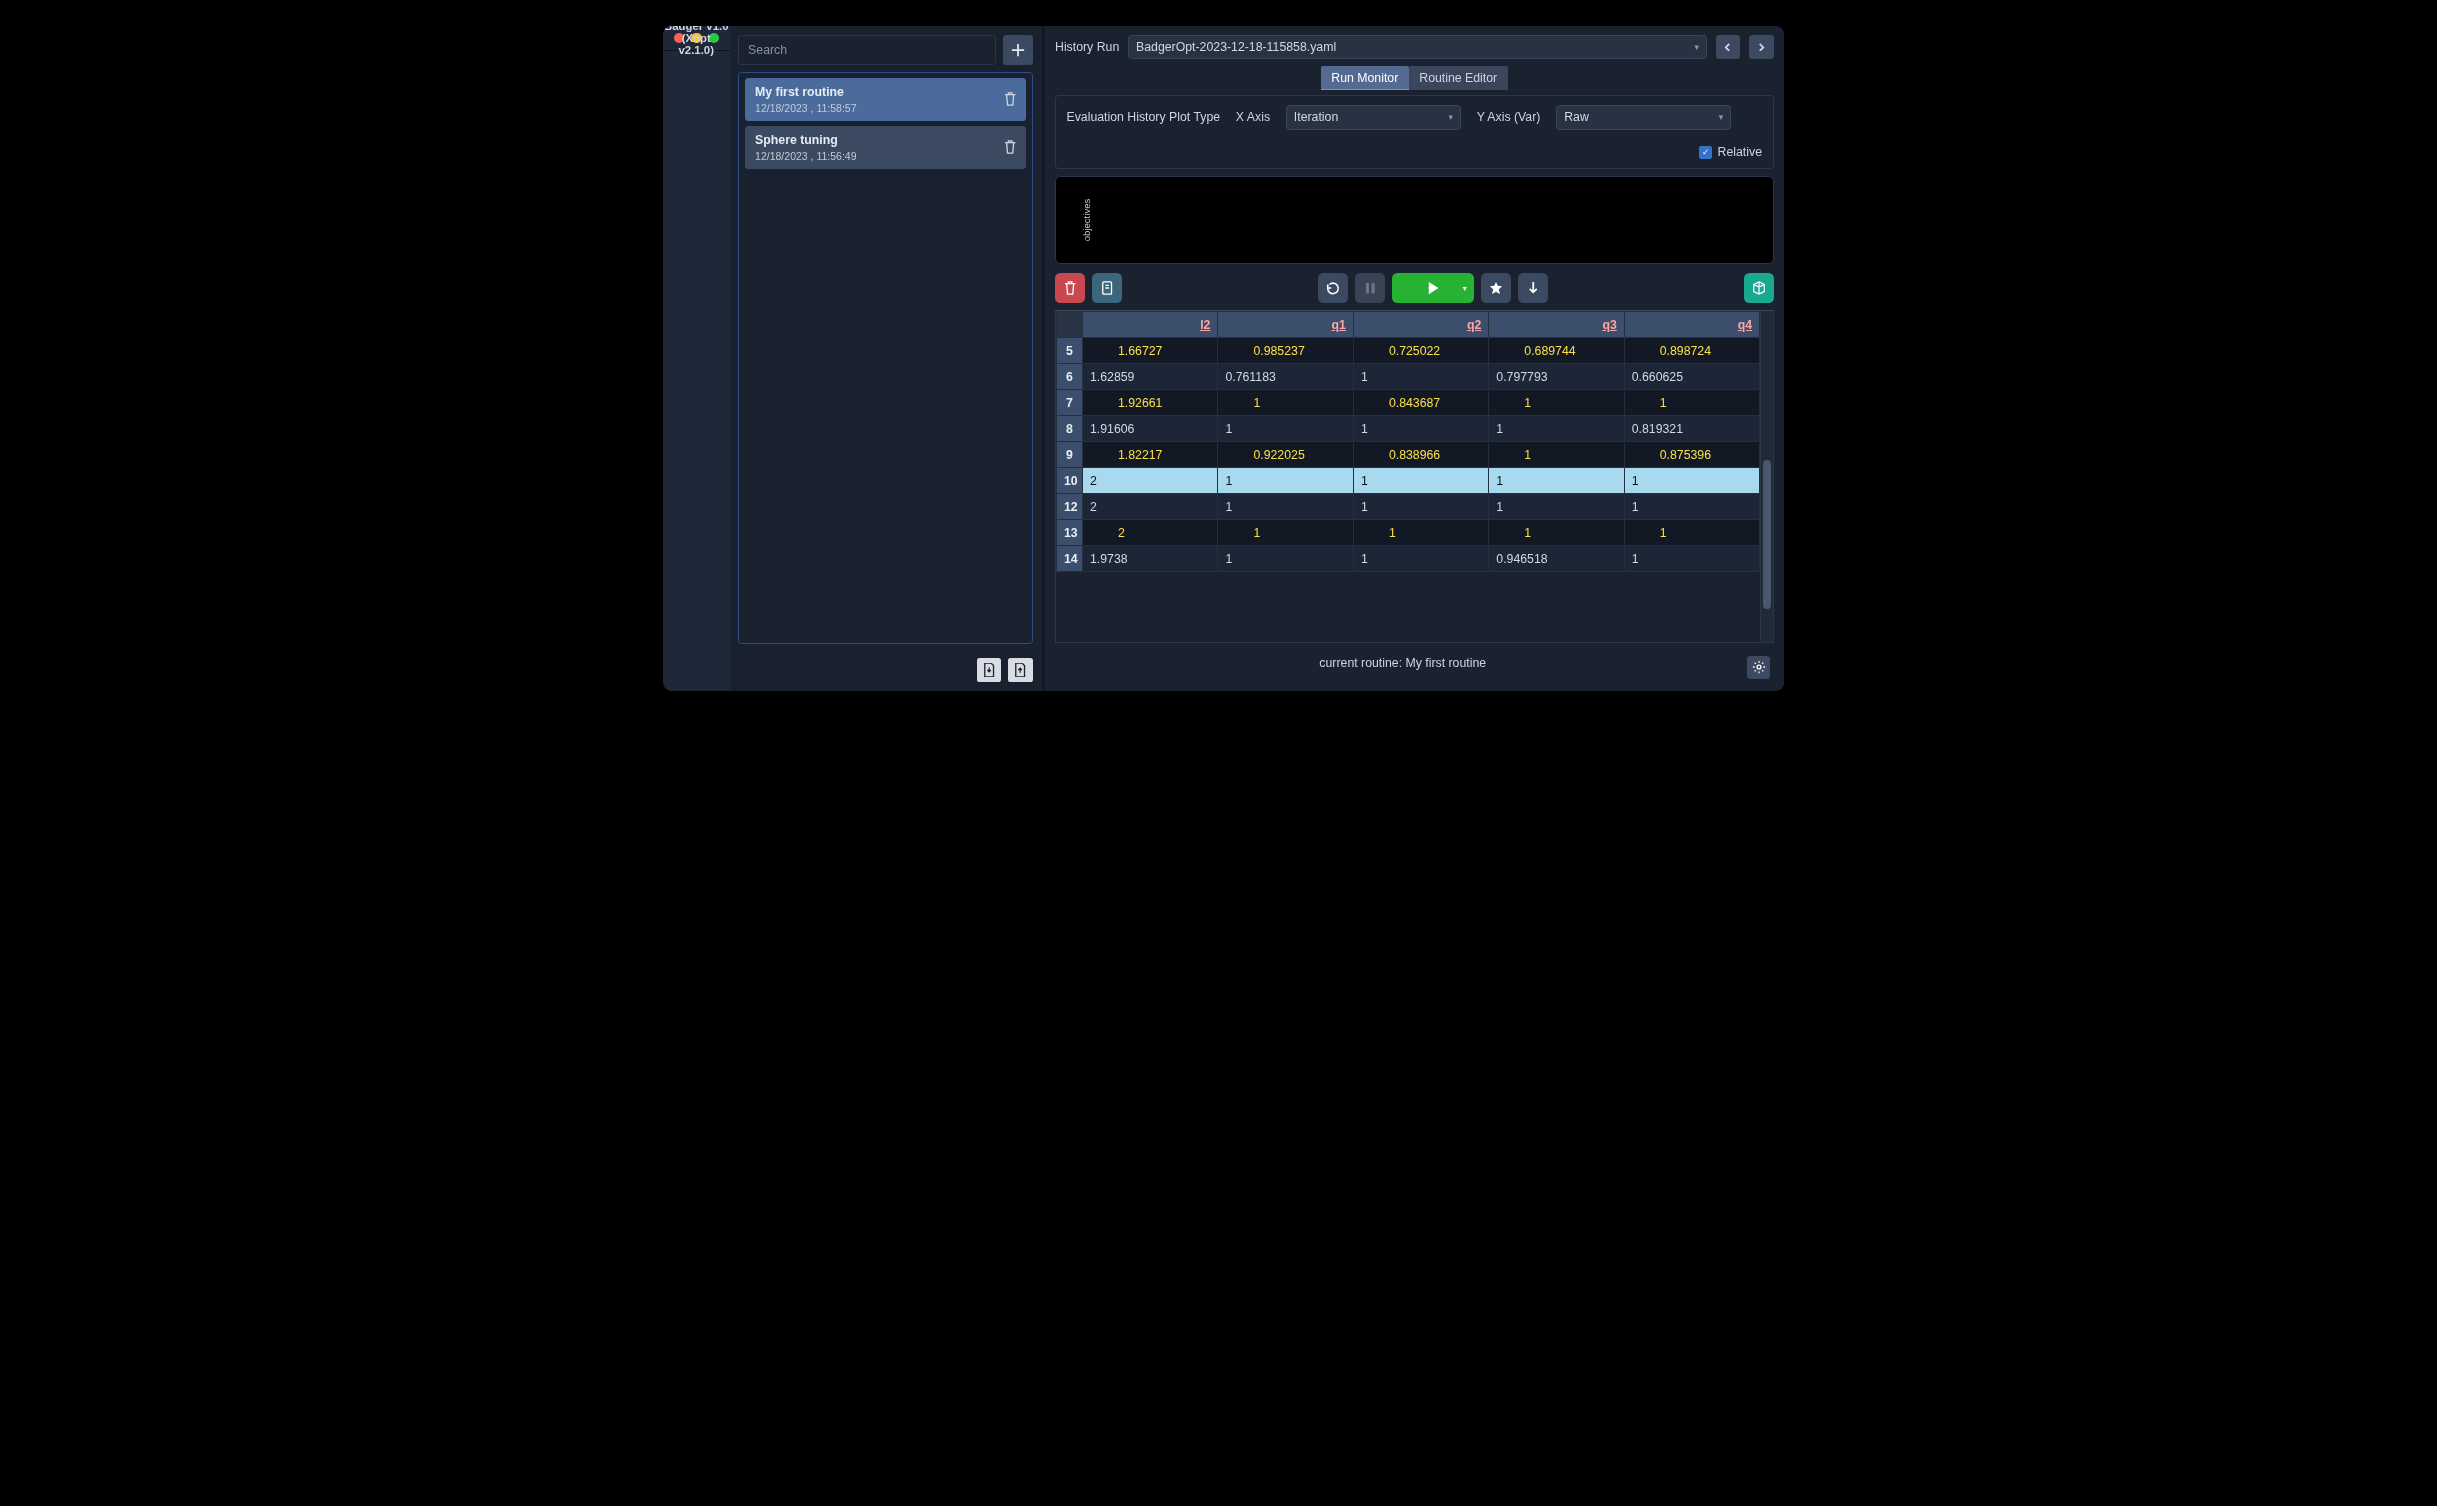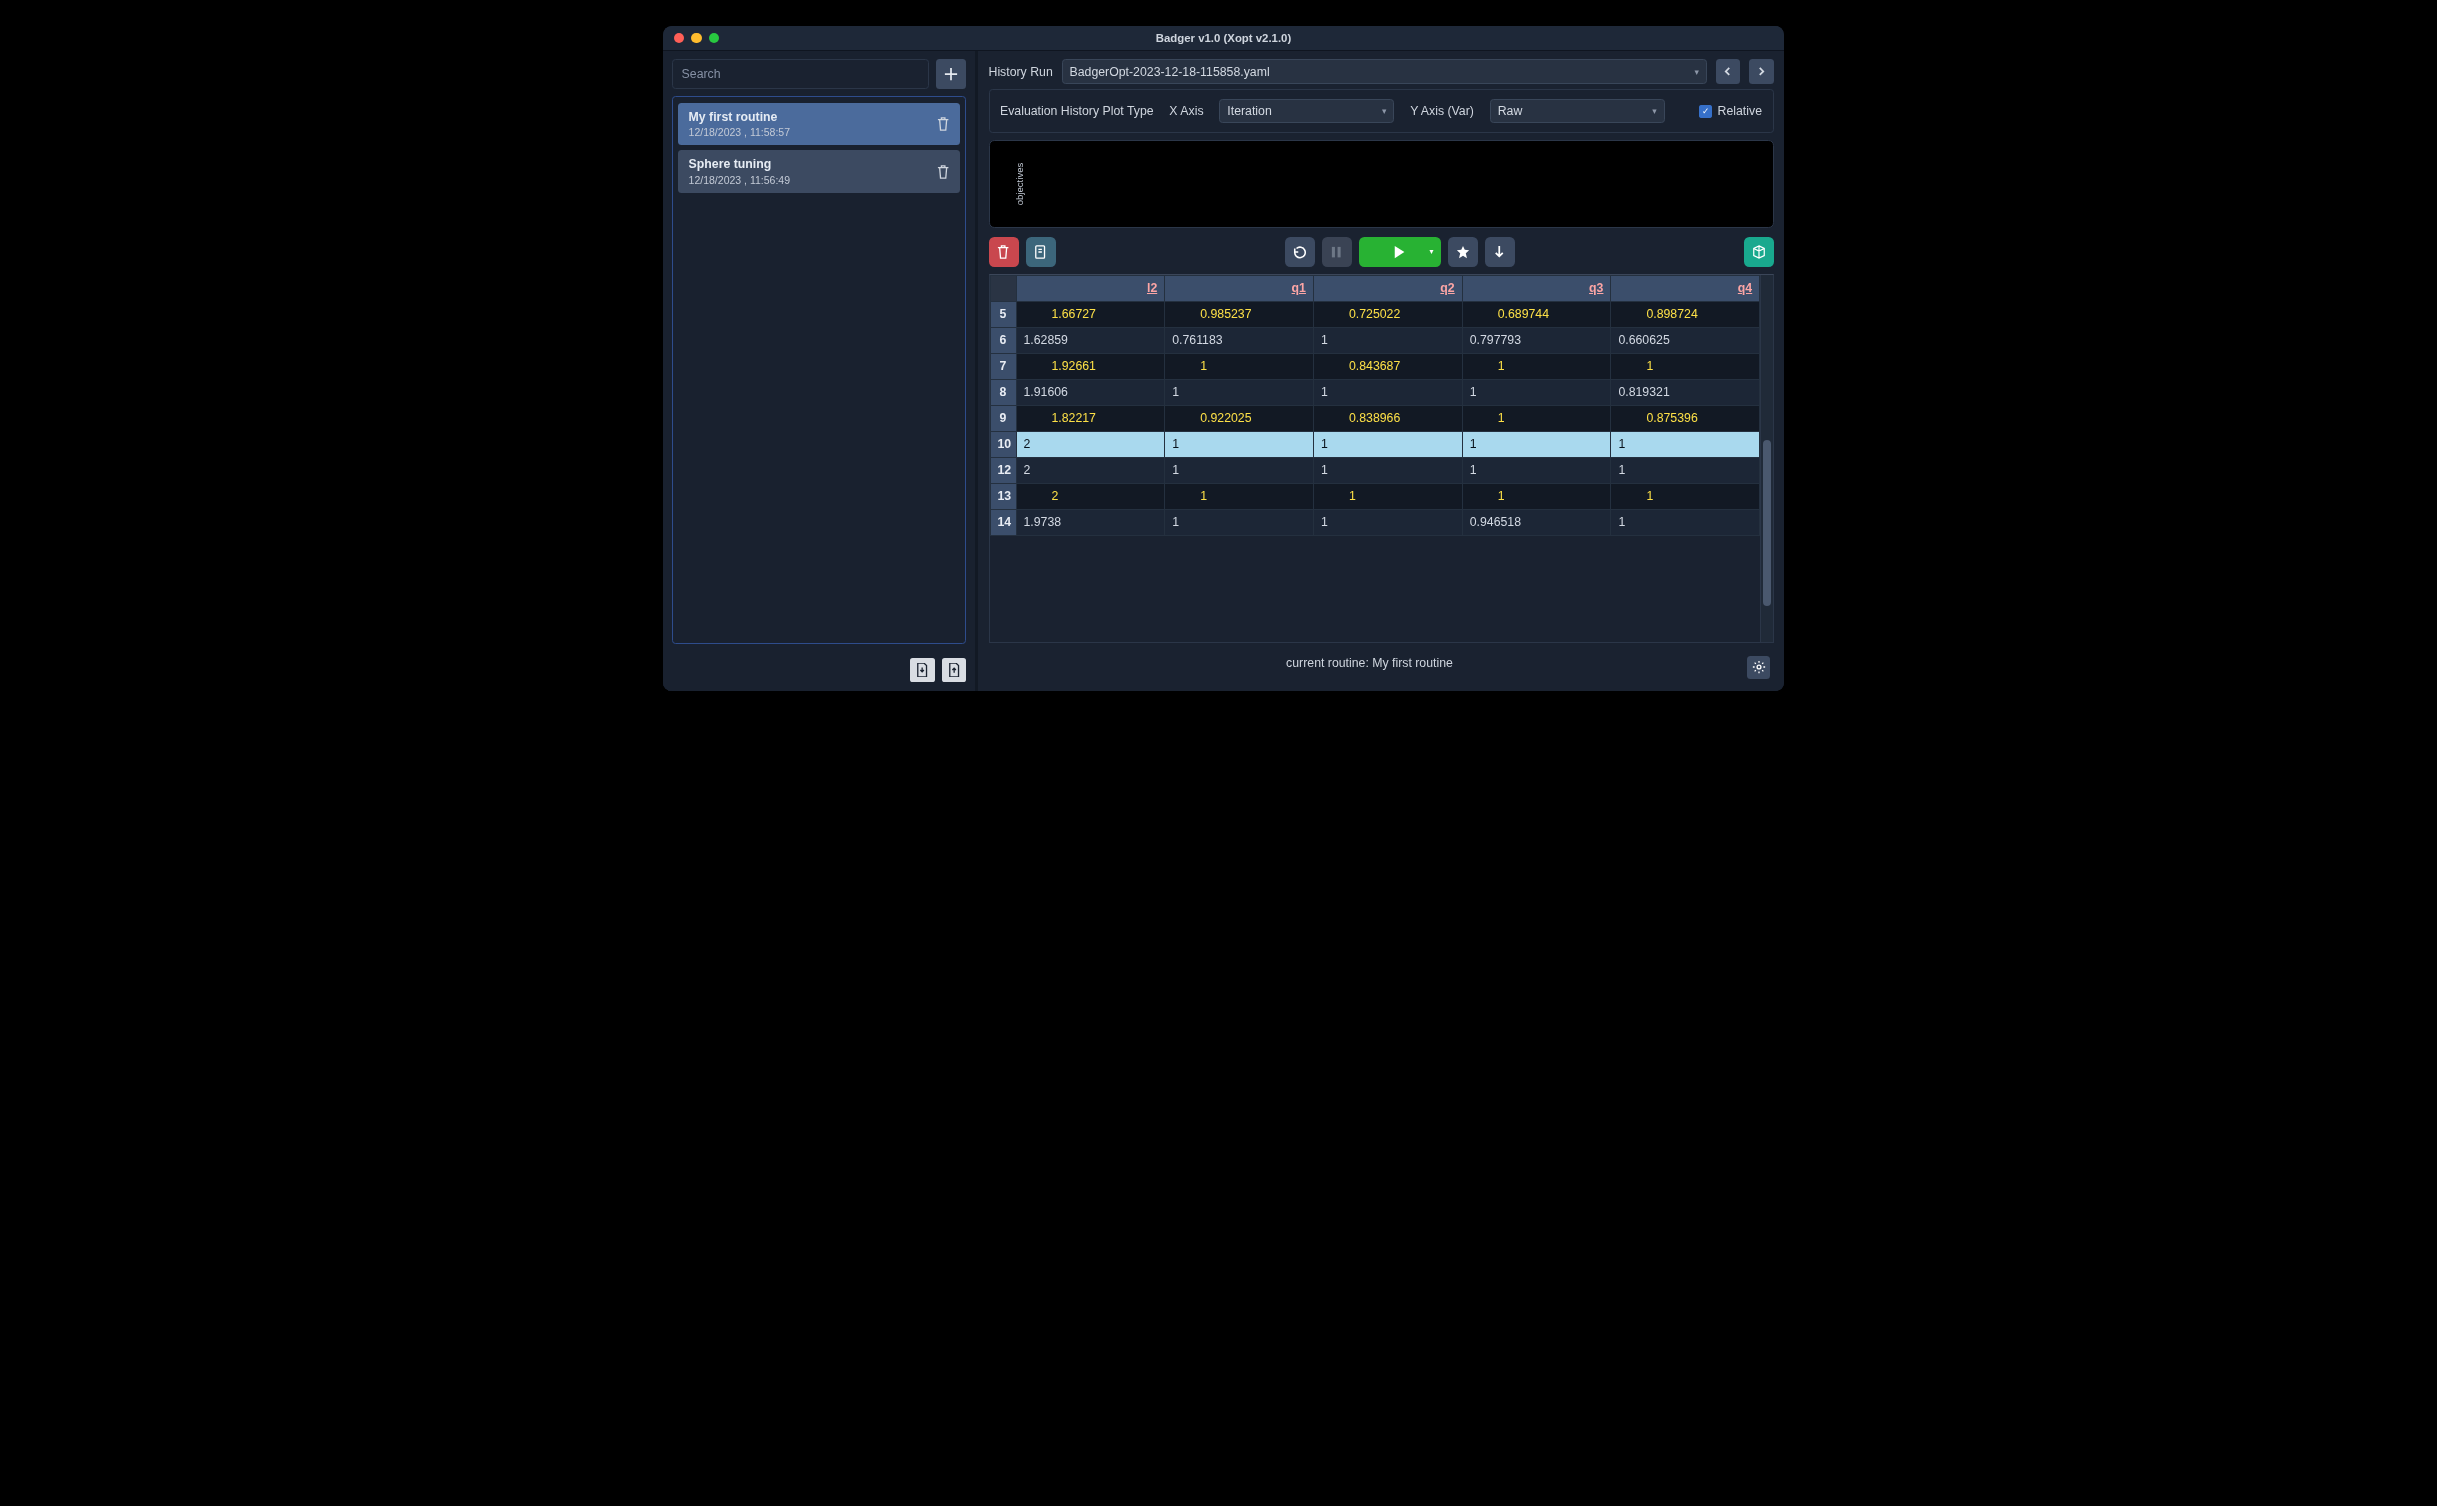--- a/index.html
+++ b/index.html
@@ -2,21 +2,21 @@
 <html><head>
 <meta charset="utf-8">
 <style>
   * { box-sizing: border-box; margin: 0; padding: 0; }
   html, body { width: 100%; height: 100%; background: #000; font-family: -apple-system, "Segoe UI", Arial, sans-serif; font-size: 12.3px; color: #d8dde4; }
   .screen { position: relative; width: 1217px; height: 753px; margin: 0 auto; }
   .window {
     position: absolute; left: 53px; top: 26px; width: 1121px; height: 665px;
     background: #1e2838; border-radius: 8.8px; overflow: hidden;
     box-shadow: 0 7px 26px rgba(0,0,0,0.6);
-    display: flex; flex-direction: column;
+    display: flex; flex-direction: row;
   }
   
   .titlebar {
     height: 24.5px; background: #1e2838; display: flex; align-items: center;
     padding: 0 10.5px; border-bottom: 0.9px solid #0f1520; position: relative;
   }
   .traffic { display: flex; gap: 7px; align-items: center; }
   .tl-dot { width: 10.5px; height: 10.5px; border-radius: 50%; }
   .tl-red { background:#ff5f57; } .tl-yel{background:#febc2e;} .tl-grn{background:#28c840;}
   .title-text { position:absolute; left:0; right:0; text-align:center; font-size:11.4px; color:#cfd5de; font-weight:600; pointer-events:none;}
@@ -191,20 +191,24 @@
               <svg width="7" height="8.8" viewBox="0 0 8 10">
                   <path d="M6 1 2 5l4 4" fill="none" stroke="currentColor" stroke-width="2"></path>
                 </svg>
             </div>
             <div class="nav-btn">
               <svg width="7" height="8.8" viewBox="0 0 8 10">
                   <path d="M2 1l4 4-4 4" fill="none" stroke="currentColor" stroke-width="2"></path>
                 </svg>
             </div>
           </div>
+          <div class="tabs-row">
+            <div class="tab active">Run Monitor</div>
+            <div class="tab">Routine Editor</div>
+          </div>
         </div>
 
         <div class="config-panel">
           <span class="lbl">Evaluation History Plot Type</span>
           <span class="lbl">X Axis</span>
           <div class="dropdown dd-small">
             <span>Iteration</span>
             <span class="chev">▾</span>
           </div>
           <span class="lbl">Y Axis (Var)</span>

